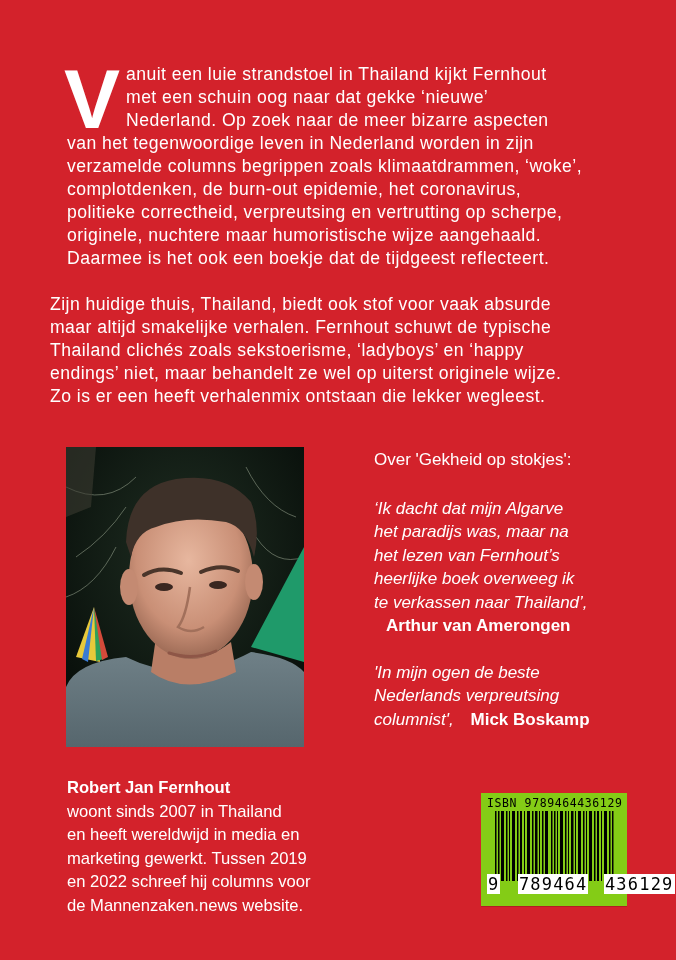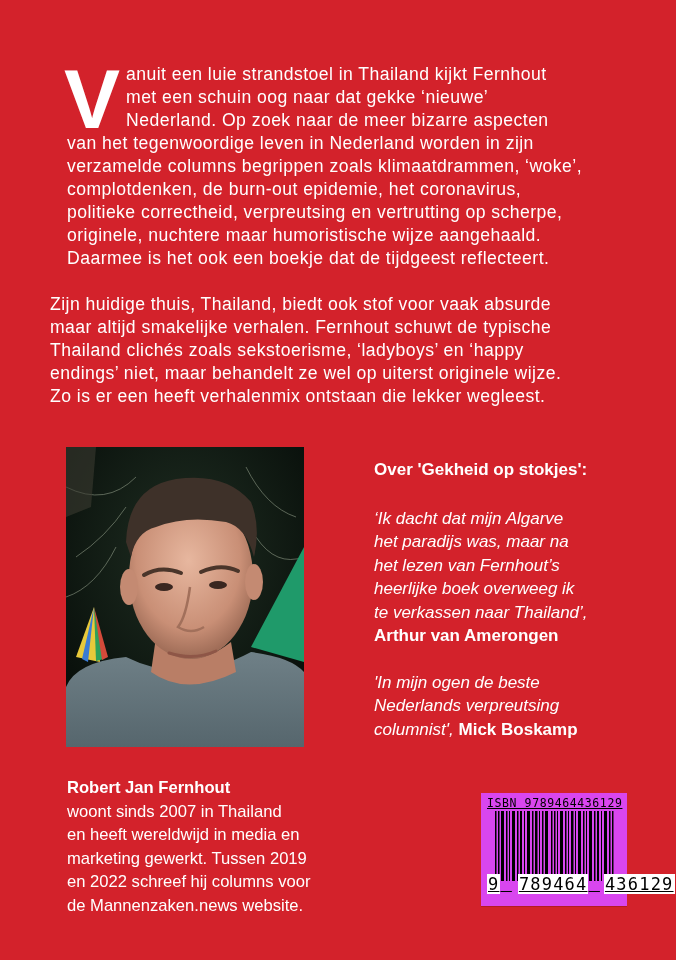--- a/index.html
+++ b/index.html
@@ -56,53 +56,53 @@
     .photo svg { display: block; }
     .reviews {
       position: absolute;
       left: 374px;
       top: 446px;
       width: 270px;
       font-size: 17px;
       line-height: 23.5px;
     }
     .reviews .heading {
-      font-weight: bold;
-      margin: 12px 0 25px 0;
+      font-weight: normal;
+      margin: 2px 0 25px 0;
     }
     .reviews .quote {
       font-style: italic;
       margin: 0;
     }
     .reviews .attrib {
       font-style: normal;
       font-weight: bold;
+      margin-left: 12px;
     }
     .reviews .block { margin-bottom: 23px; }
     .author {
       position: absolute;
       left: 67px;
       top: 776px;
       width: 300px;
       font-size: 16.6px;
       line-height: 23.5px;
     }
     .author .name { font-weight: bold; }
     .barcode {
       position: absolute;
       left: 481px;
       top: 793px;
       width: 146px;
       height: 113px;
-      background: #d946ef;
+      background: #84cc16;
       color: #000;
       box-sizing: border-box;
       padding: 4px 6px;
       box-shadow: 0 1px 0 rgba(0,0,0,0.15);
-      text-decoration: underline;
     }
     .barcode .isbn-top {
       font-family: "DejaVu Sans Mono", monospace;
       font-size: 11.5px;
       letter-spacing: 0.6px;
       line-height: 12px;
       text-align: center;
       white-space: nowrap;
     }
     .barcode .bars {

